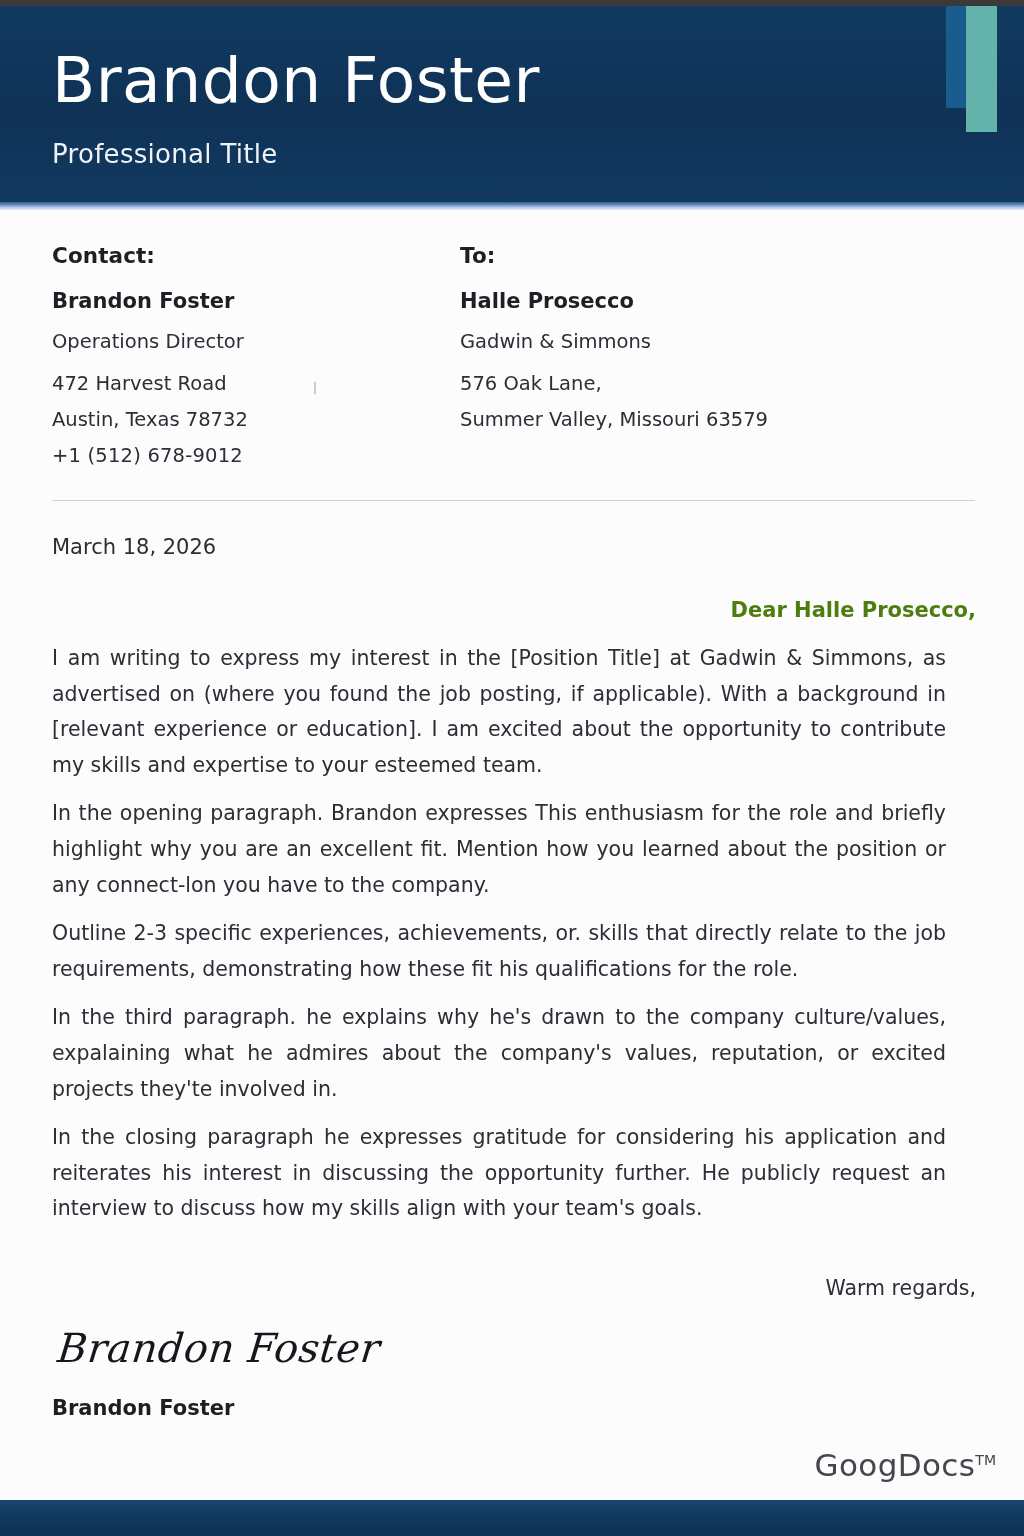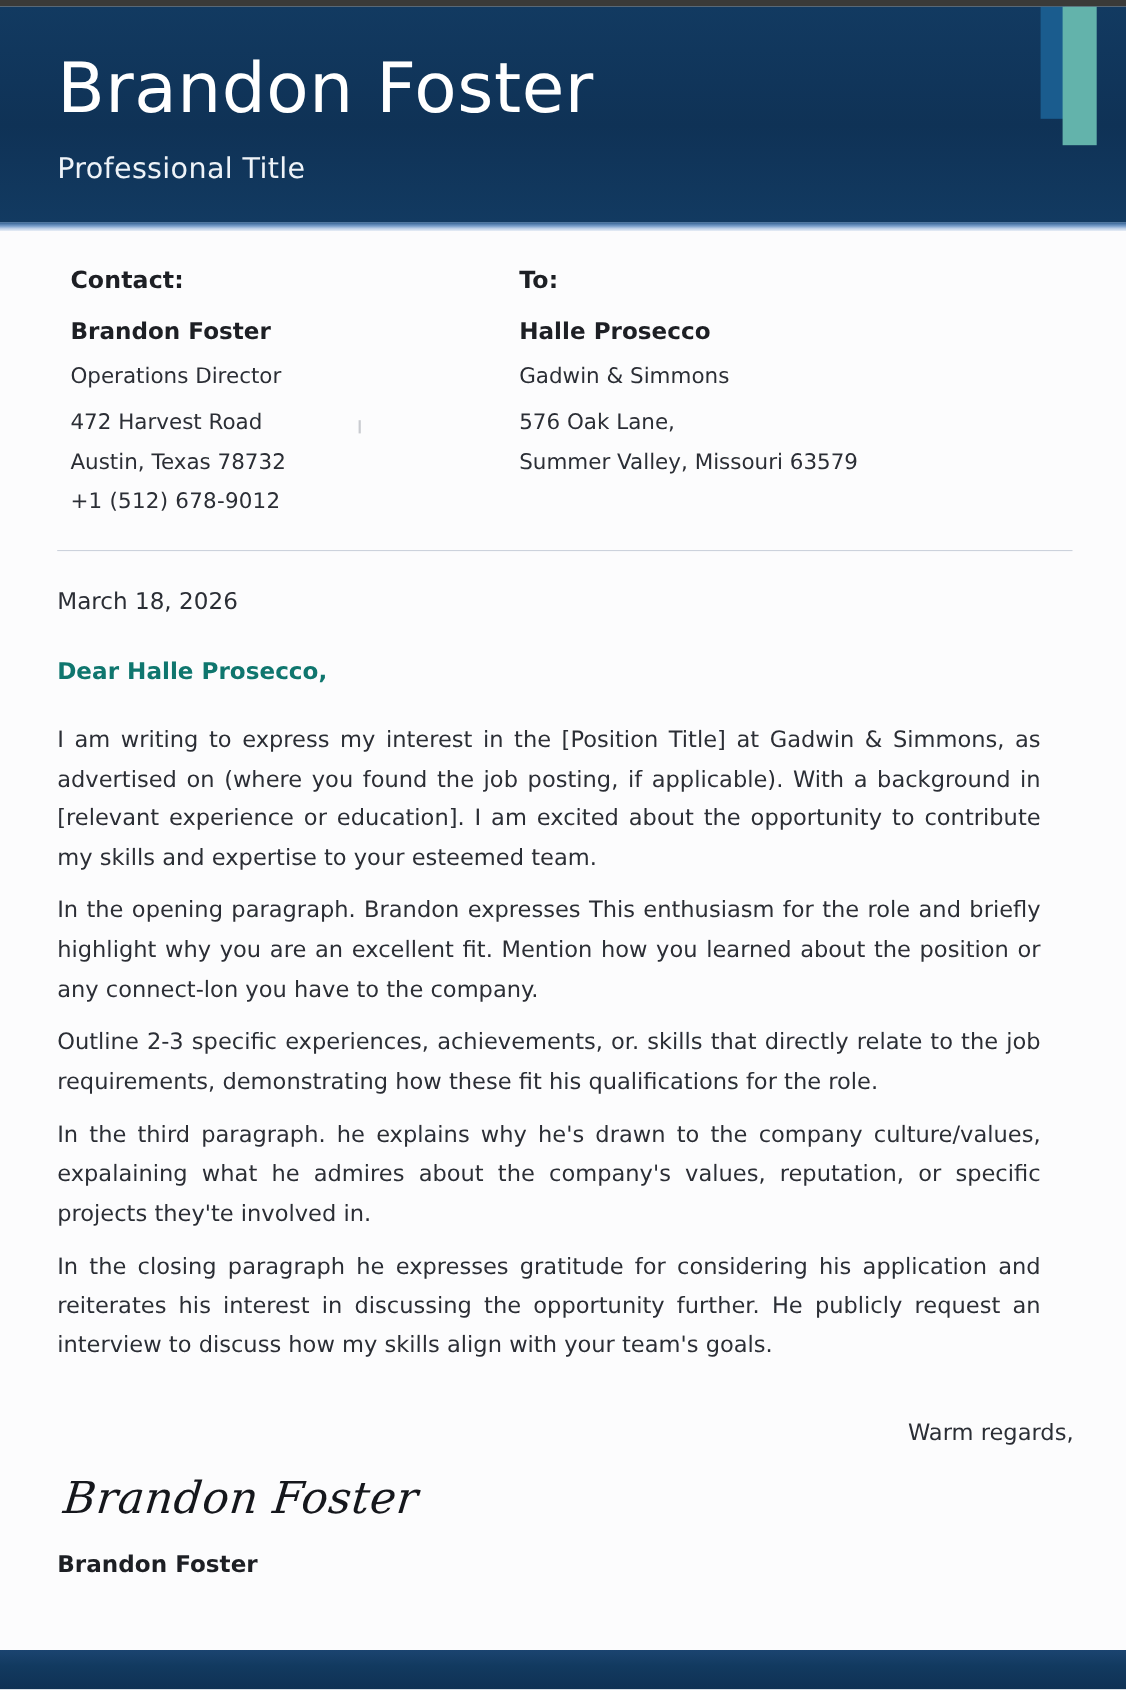--- a/index.html
+++ b/index.html
@@ -92,21 +92,21 @@
     left: 966px;
     width: 31px;
     height: 126px;
     background: #63b3ab;
   }
 
   
   .addr-wrap {
     position: absolute;
     top: 243px;
-    left: 64px;
+    left: 52px;
     width: 924px;
     display: flex;
   }
   .addr-col { width: 408px; }
   .addr-col.right { margin-left: 0; width: 516px; }
 
   .addr-head {
     font-size: 21.5px;
     font-weight: 700;
     color: #1d1f24;
@@ -157,23 +157,24 @@
   .date {
     font-size: 21px;
     color: #2b2e35;
     line-height: 30px;
     margin-bottom: 33px;
   }
 
   .salutation {
     font-size: 21px;
     font-weight: 700;
-    color: #0f766e;
+    color: #4d7c0f;
     line-height: 30px;
-    margin-bottom: 30px;
+    margin-bottom: 16px;
+    text-align: right;
   }
 
   .para {
     font-size: 20.5px;
     line-height: 35.6px;
     color: #2b2e35;
     text-align: justify;
     text-justify: inter-word;
     margin-bottom: 13px;
     width: 894px;
@@ -279,24 +280,25 @@
 
   <div class="divider"></div>
 
   <div class="body-wrap">
     <div class="date">March 18, 2026</div>
     <div class="salutation">Dear Halle Prosecco,</div>
 
     <p class="para p1">I am writing to express my interest in the [Position Title] at Gadwin &amp; Simmons, as advertised on (where you found the job posting, if applicable). With a background in [relevant experience or education]. I am excited about the opportunity to contribute my skills and expertise to your esteemed team.</p>
     <p class="para">In the opening paragraph. Brandon expresses This enthusiasm for the role and briefly highlight why you are an excellent fit. Mention how you learned about the position or any connect-lon you have to the company.</p>
     <p class="para">Outline 2-3 specific experiences, achievements, or. skills that directly relate to the job requirements, demonstrating how these fit his qualifications for the role.</p>
-    <p class="para">In the third paragraph. he explains why he's drawn to the company culture/values, expalaining what he admires about the company's values, reputation, or specific projects they'te involved in.</p>
+    <p class="para">In the third paragraph. he explains why he's drawn to the company culture/values, expalaining what he admires about the company's values, reputation, or excited projects they'te involved in.</p>
     <p class="para">In the closing paragraph he expresses gratitude for considering his application and reiterates his interest in discussing the opportunity further. He publicly request an interview to discuss how my skills align with your team's goals.</p>
 
     <div class="closing">Warm regards,</div>
     <div class="signature">Brandon Foster</div>
     <div class="sign-name">Brandon Foster</div>
   </div>
 
+  <div class="brand"><span>GoogDocs</span><sup>TM</sup></div>
 
   <div class="footer-bar"></div>
 
 </div>
 
 </body></html>

